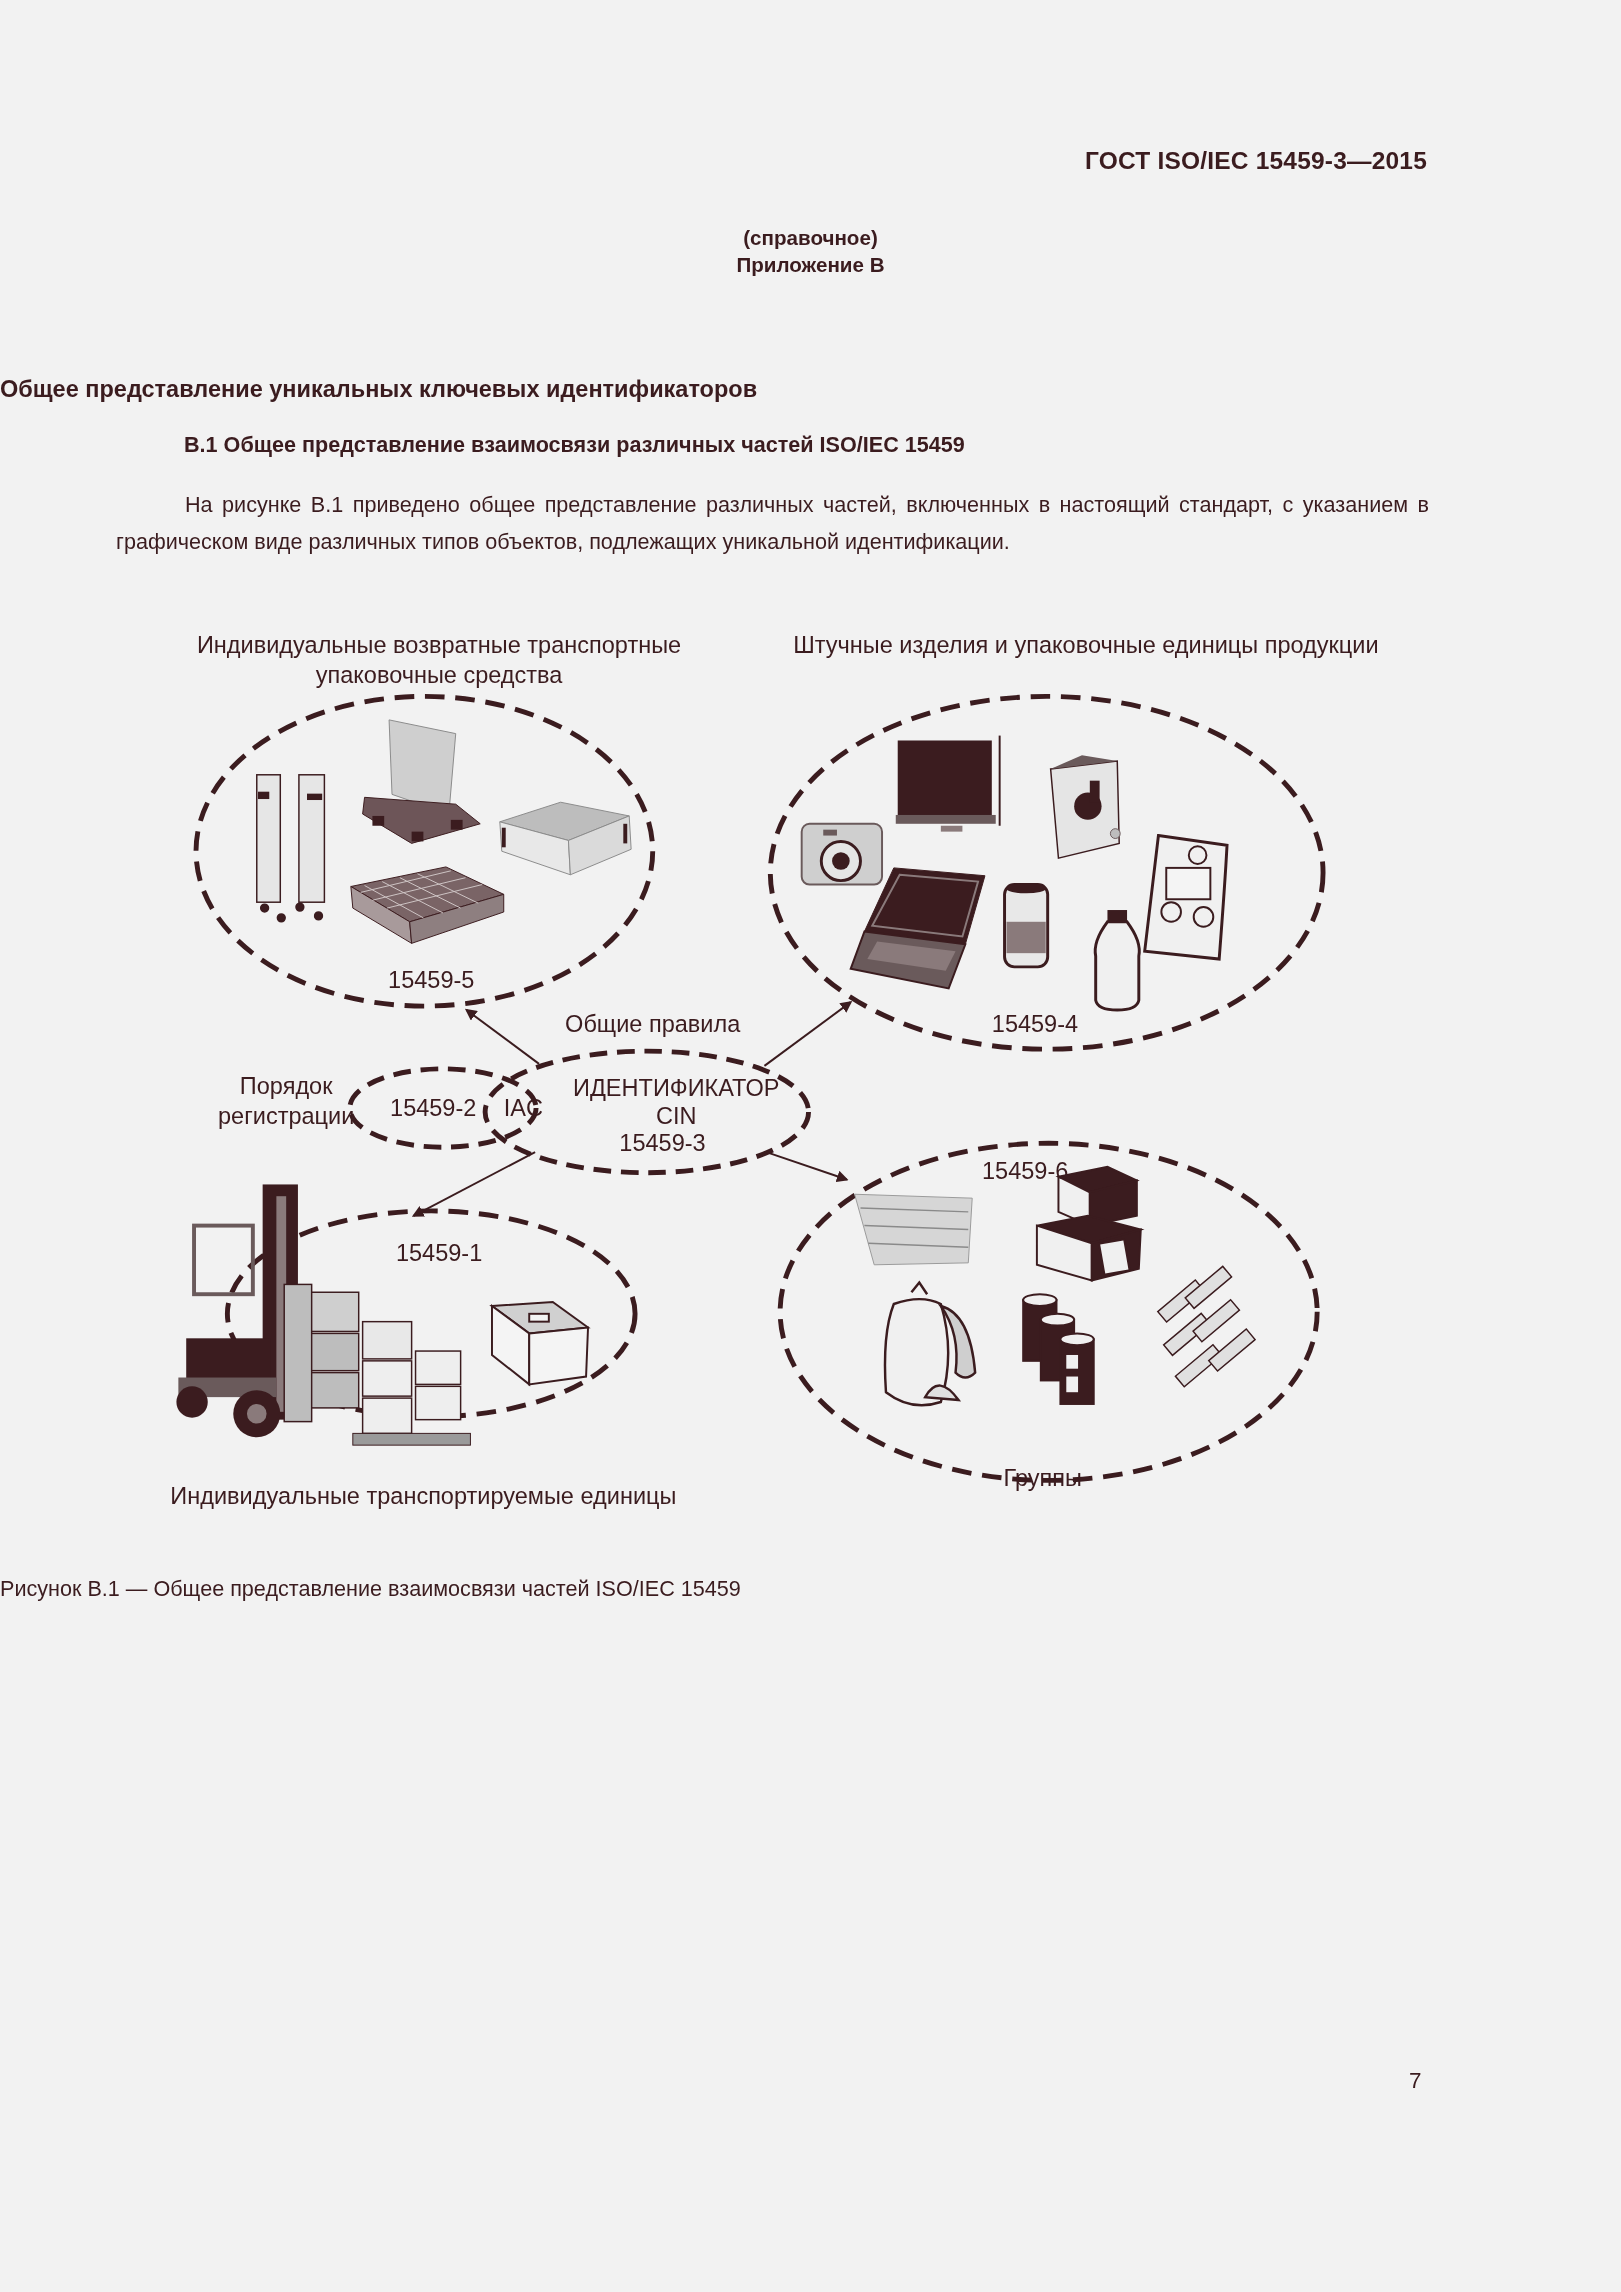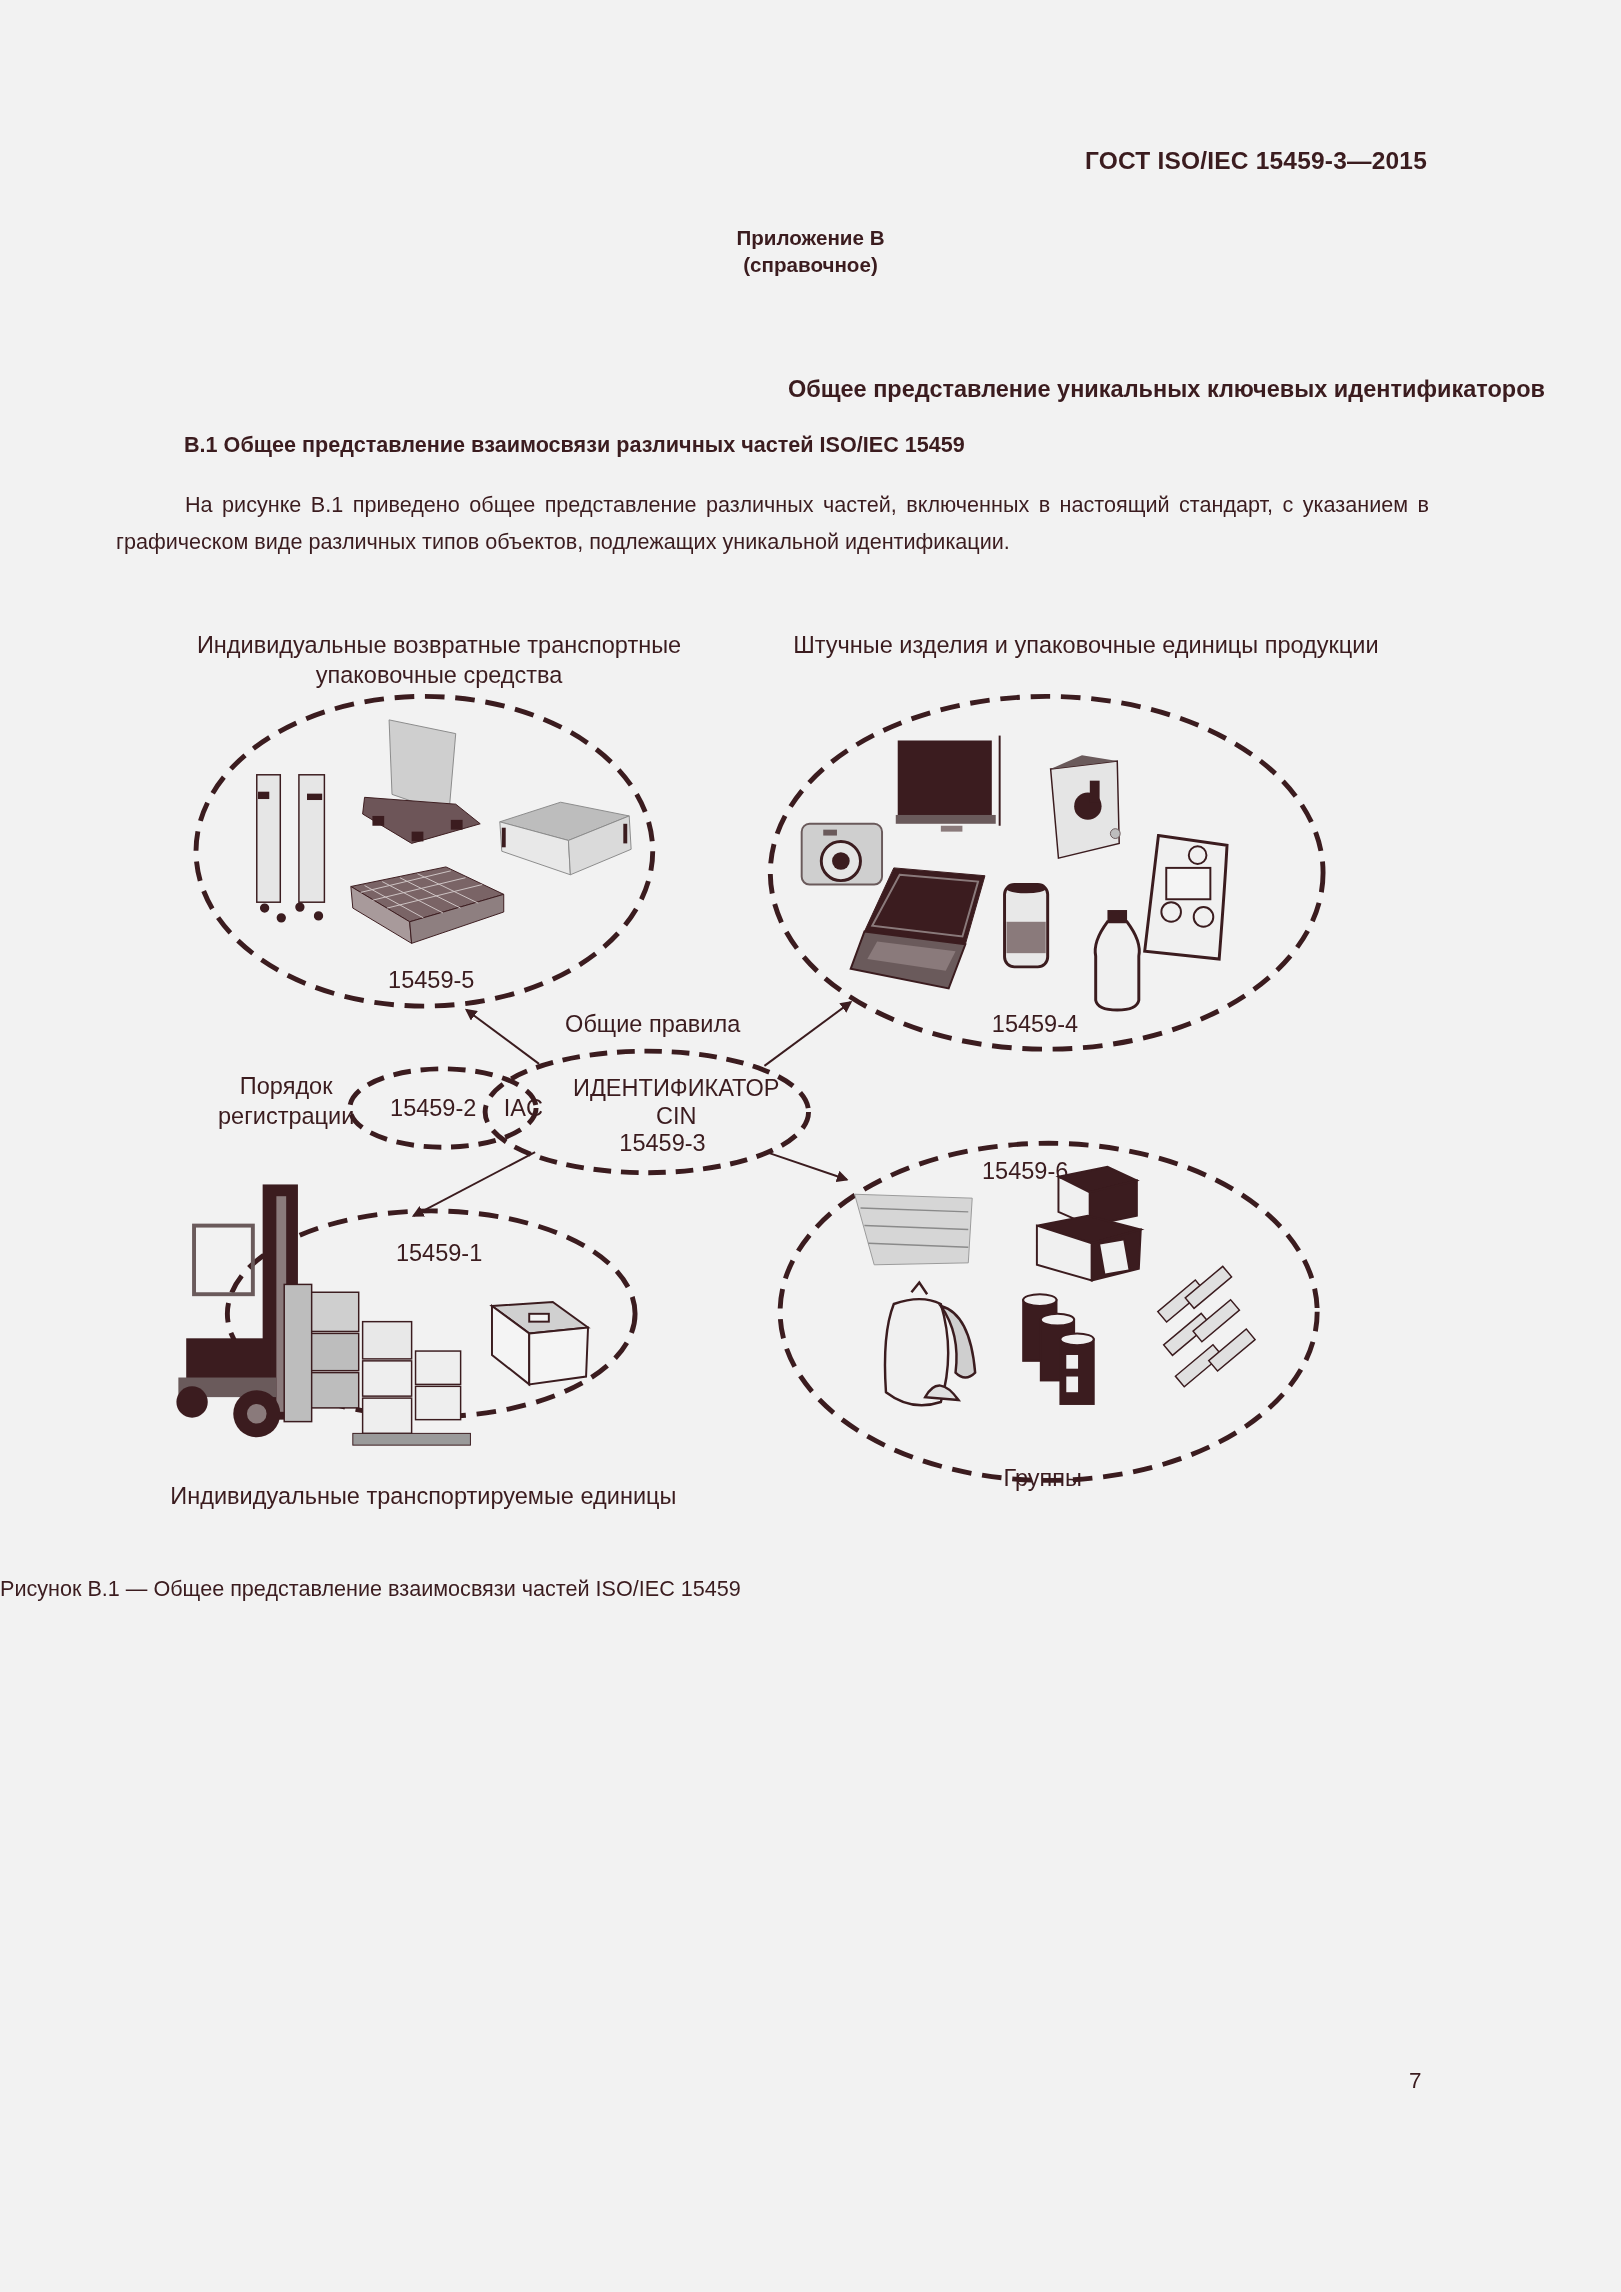--- a/index.html
+++ b/index.html
@@ -14,21 +14,21 @@
   .abs { position: absolute; }
   .doc-code {
     right: 194px; top: 147px;
     font-size: 24.5px; font-weight: bold; letter-spacing: 0.2px;
   }
   .annex {
     left: 0; width: 1621px; top: 225px; text-align: center;
     font-size: 20.6px; font-weight: bold; line-height: 26.5px;
   }
   .annex-title {
-    left: 0; width: 1545px; top: 376px; text-align: right;
+    left: 0; width: 1545px; top: 376px; text-align: left;
     font-size: 23.5px; font-weight: bold;
   }
   .section-heading {
     left: 184px; top: 432px;
     font-size: 21.6px; font-weight: bold;
   }
   .para {
     left: 116px; width: 1313px; top: 486px;
     font-size: 21.6px; line-height: 37px; text-align: justify;
   }
@@ -44,22 +44,22 @@
   .page-number {
     left: 1409px; top: 2068px; font-size: 22.5px;
   }
 </style>
 </head>
 <body>
 
 <div class="abs doc-code">ГОСТ ISO/IEC 15459-3—2015</div>
 
 <div class="abs annex">
+  <div>(справочное)</div>
   <div>Приложение B</div>
-  <div>(справочное)</div>
 </div>
 
 <div class="abs annex-title">Общее представление уникальных ключевых идентификаторов</div>
 
 <div class="abs section-heading">B.1 Общее представление взаимосвязи различных частей ISO/IEC 15459</div>
 
 <div class="abs para"><span class="indent"></span><span>На рисунке B.1 приведено общее представление различных частей, включенных в настоящий стандарт, с указанием в графическом виде различных типов объектов, подлежащих уникальной идентификации.</span></div>
 
 <svg class="abs figure" viewBox="0 620 1654 920" width="1621" height="902">
   <defs>

